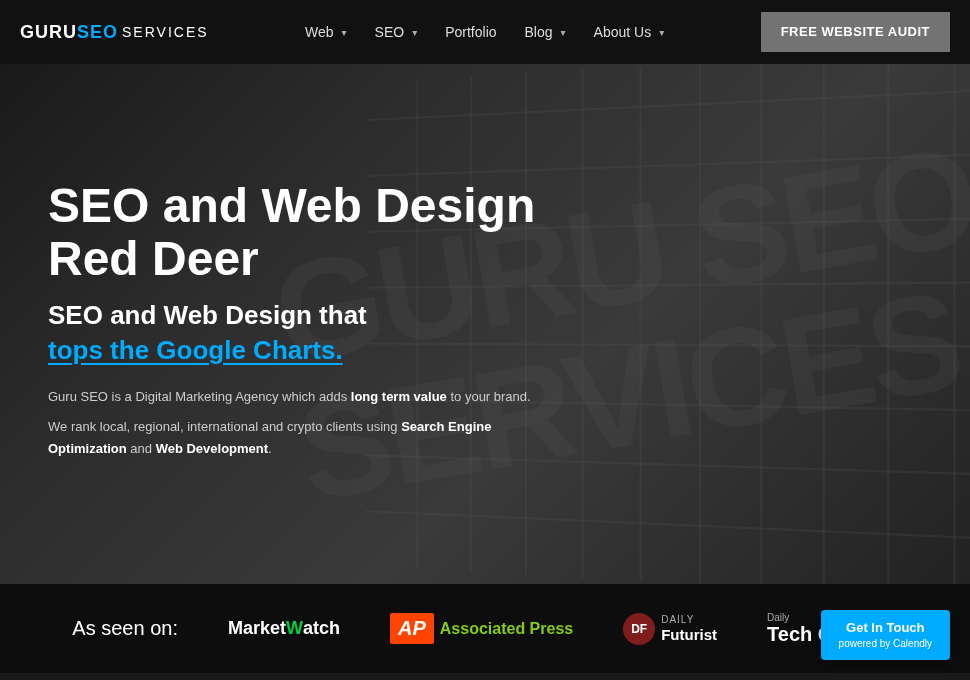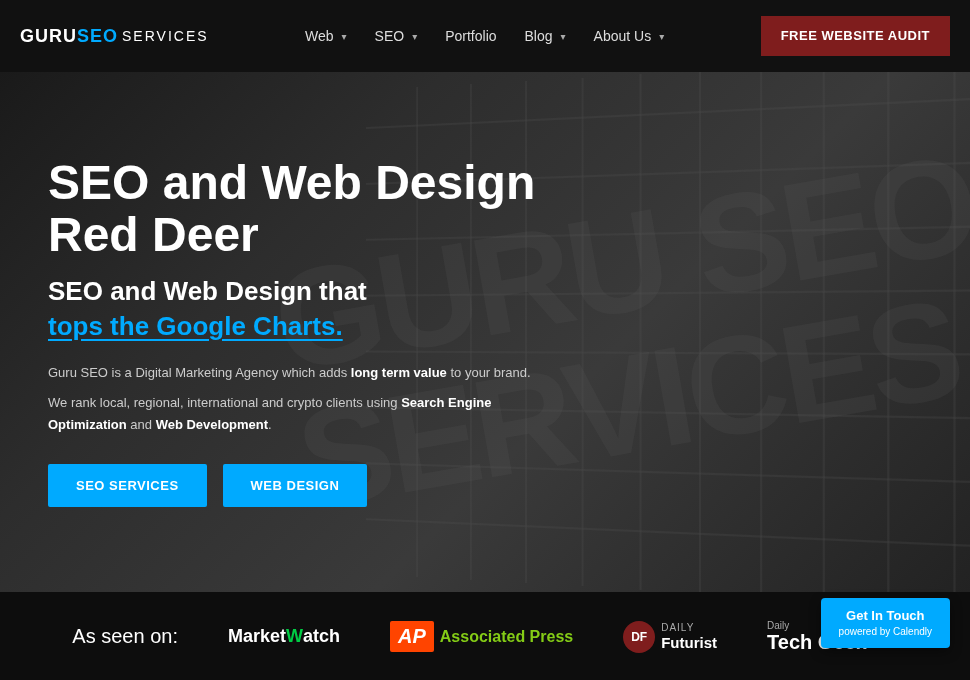--- a/index.html
+++ b/index.html
@@ -5,21 +5,21 @@
     * { margin: 0; padding: 0; box-sizing: border-box; }
     body { font-family: Arial, sans-serif; background: #1a1a1a; color: #fff; width: 970px; overflow-x: hidden; }
 
     
     .navbar {
       display: flex;
       align-items: center;
       justify-content: space-between;
       background: #111;
       padding: 0 20px;
-      height: 72px;
+      height: 64px;
       position: relative;
       z-index: 10;
     }
     .nav-logo {
       display: flex;
       align-items: center;
       gap: 0;
     }
     .nav-logo-guru { font-weight: 900; font-size: 18px; color: #fff; letter-spacing: 1px; }
     .nav-logo-seo { font-weight: 900; font-size: 18px; color: #00aaff; letter-spacing: 1px; }
@@ -33,21 +33,21 @@
     .nav-links li a {
       color: #ddd;
       text-decoration: none;
       font-size: 14px;
       display: flex;
       align-items: center;
       gap: 8px;
     }
     .nav-links .chevron { font-size: 10px; color: #aaa; }
     .nav-cta {
-      background: #7f1d1d;
+      background: #737373;
       color: #fff;
       font-weight: 700;
       font-size: 13px;
       padding: 12px 20px;
       text-transform: uppercase;
       border: none;
       cursor: pointer;
       letter-spacing: 0.5px;
       line-height: 1.3;
       text-align: center;
@@ -254,21 +254,21 @@
       display: flex;
       align-items: center;
       justify-content: center;
       gap: 20px;
       position: relative;
     }
 
     
     .calendly-btn {
       position: fixed;
-      bottom: 32px;
+      bottom: 20px;
       right: 20px;
       background: #00aaff;
       color: #fff;
       padding: 10px 18px;
       font-size: 13px;
       font-weight: 700;
       border-radius: 4px;
       cursor: pointer;
       text-align: center;
       line-height: 1.3;
@@ -325,24 +325,20 @@
   <div class="hero-content">
     <h1 class="hero-title">SEO and Web Design Red Deer</h1>
     <p class="hero-subtitle">SEO and Web Design that</p>
     <span class="hero-subtitle-accent">tops the Google Charts.</span>
     <p class="hero-desc">
       <span>Guru SEO is a Digital Marketing Agency which adds </span><strong>long term value</strong><span> to your brand.</span>
     </p>
     <p class="hero-desc">
       <span>We rank local, regional, international and crypto clients using </span><strong>Search Engine Optimization</strong><span> and </span><strong>Web Development</strong><span>.</span>
     </p>
-    <div class="hero-buttons">
-      <button class="btn-primary">SEO SERVICES</button>
-      <button class="btn-secondary">WEB DESIGN</button>
-    </div>
   </div>
 </section>
 
 <section class="as-seen-on">
   <span class="as-seen-label">As seen on:</span>
 
   <div class="brand-logo">
     <span class="mw-logo">Market<span class="mw-accent">W</span>atch</span>
   </div>
 

